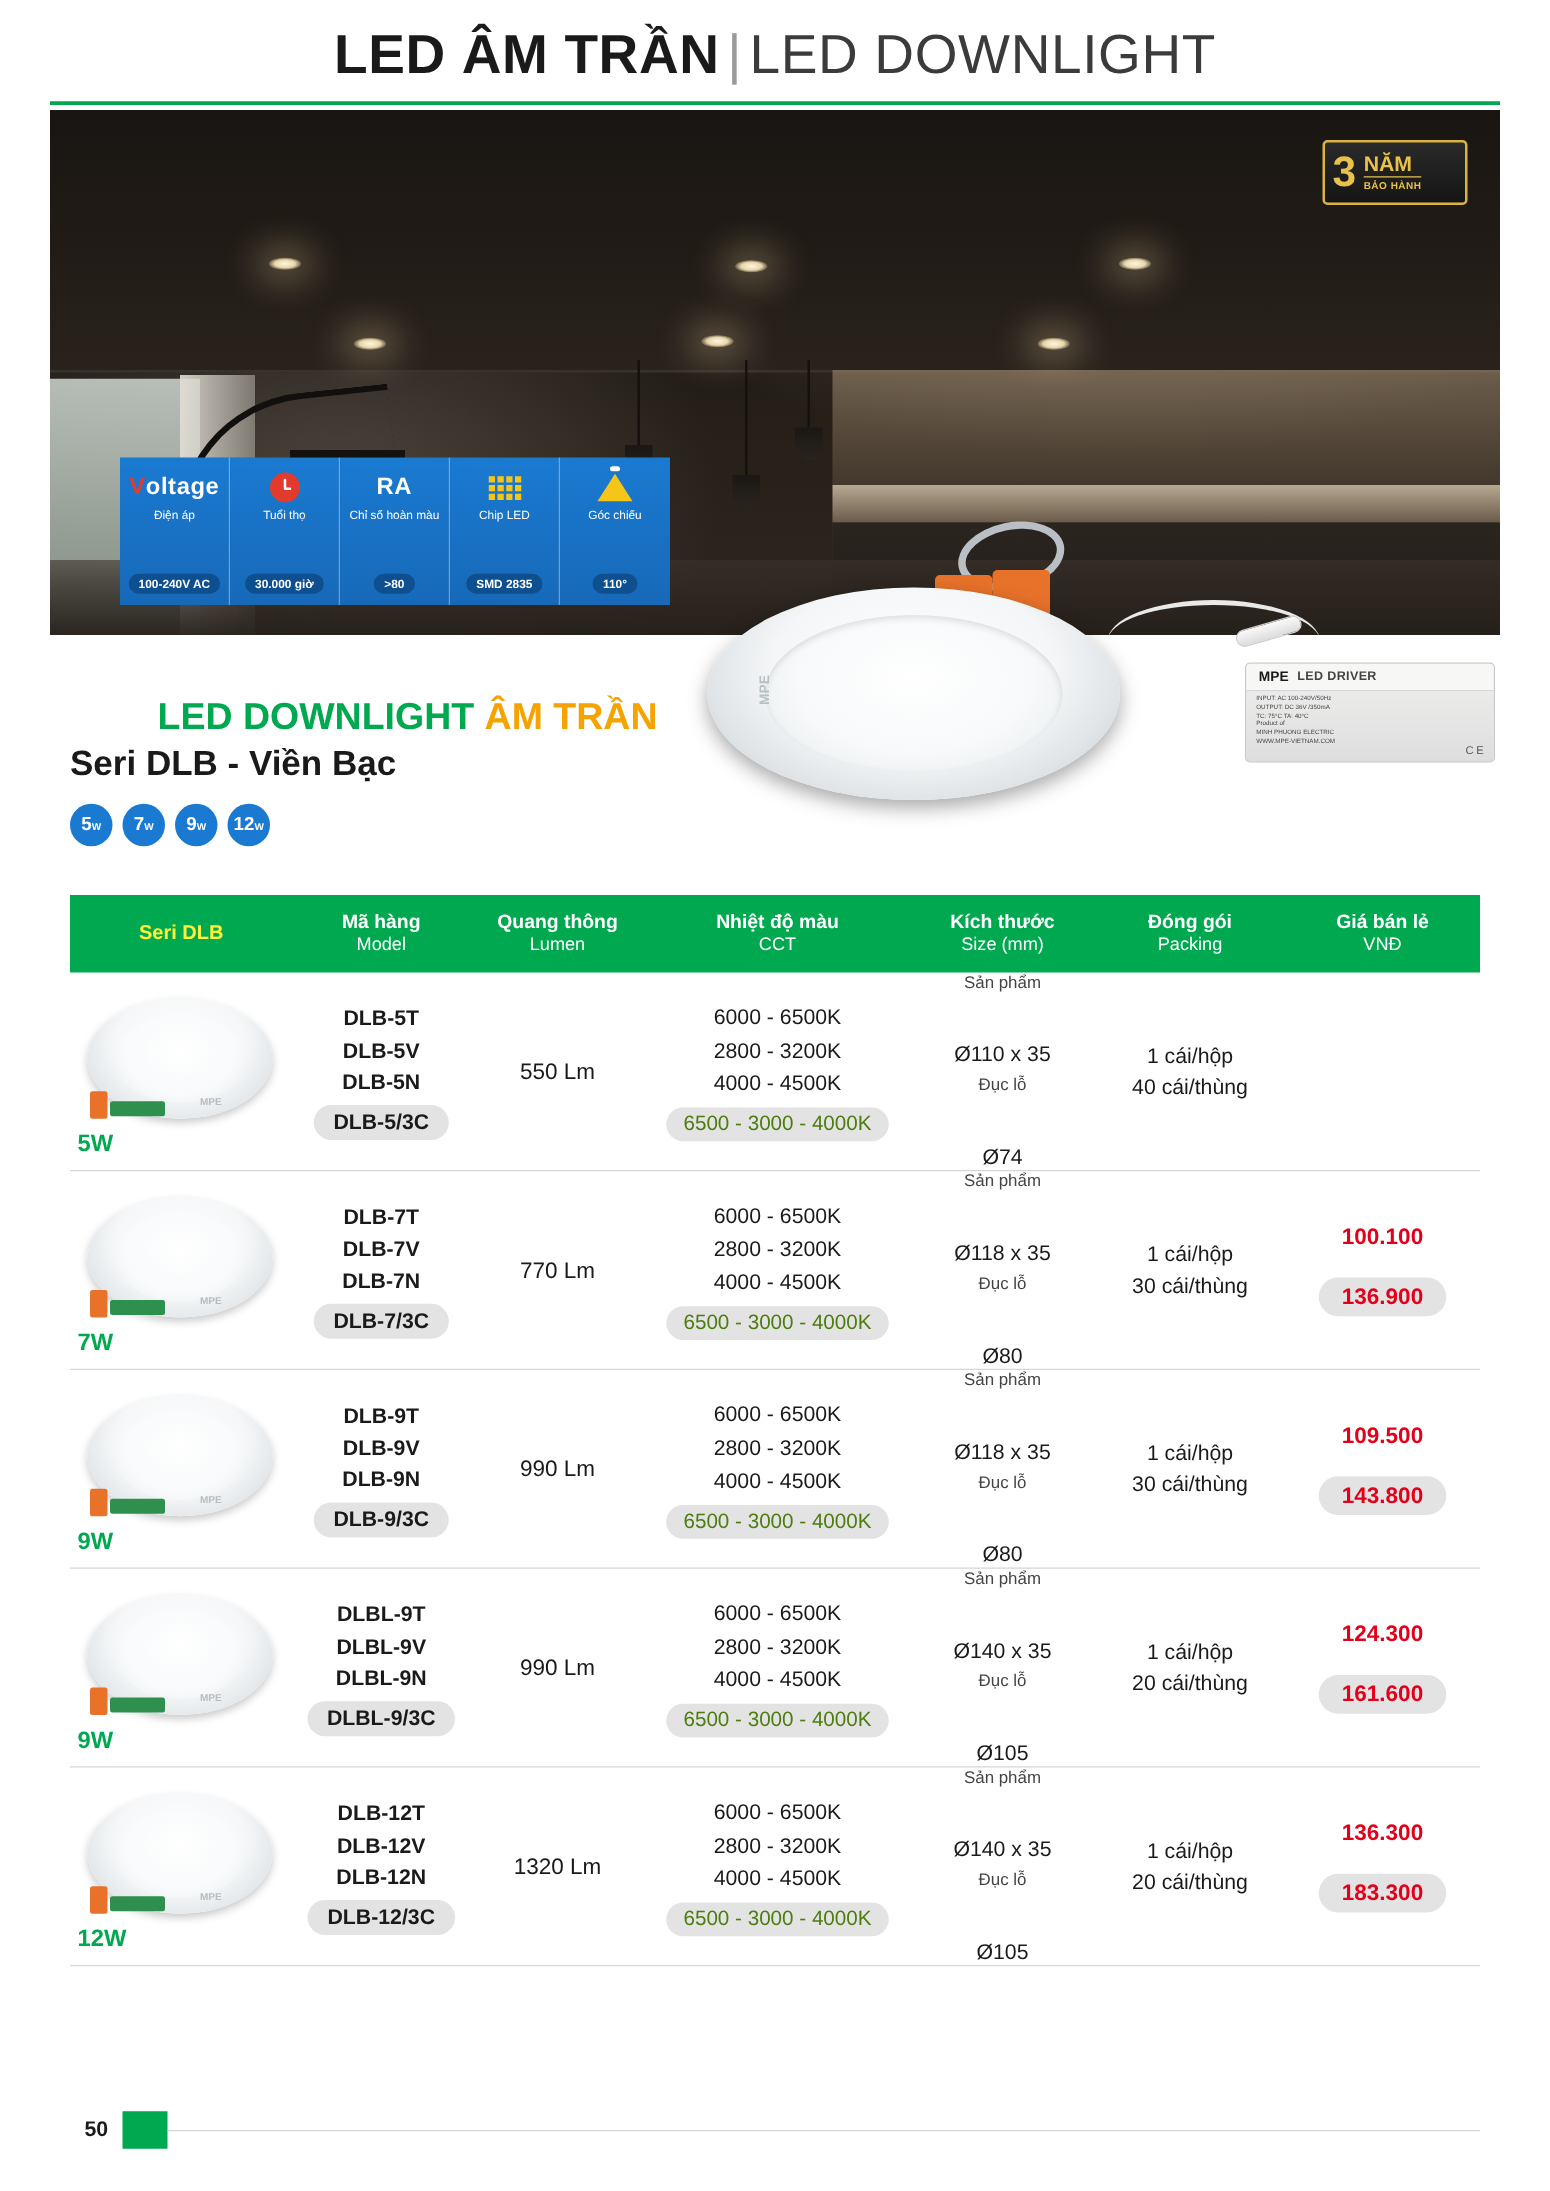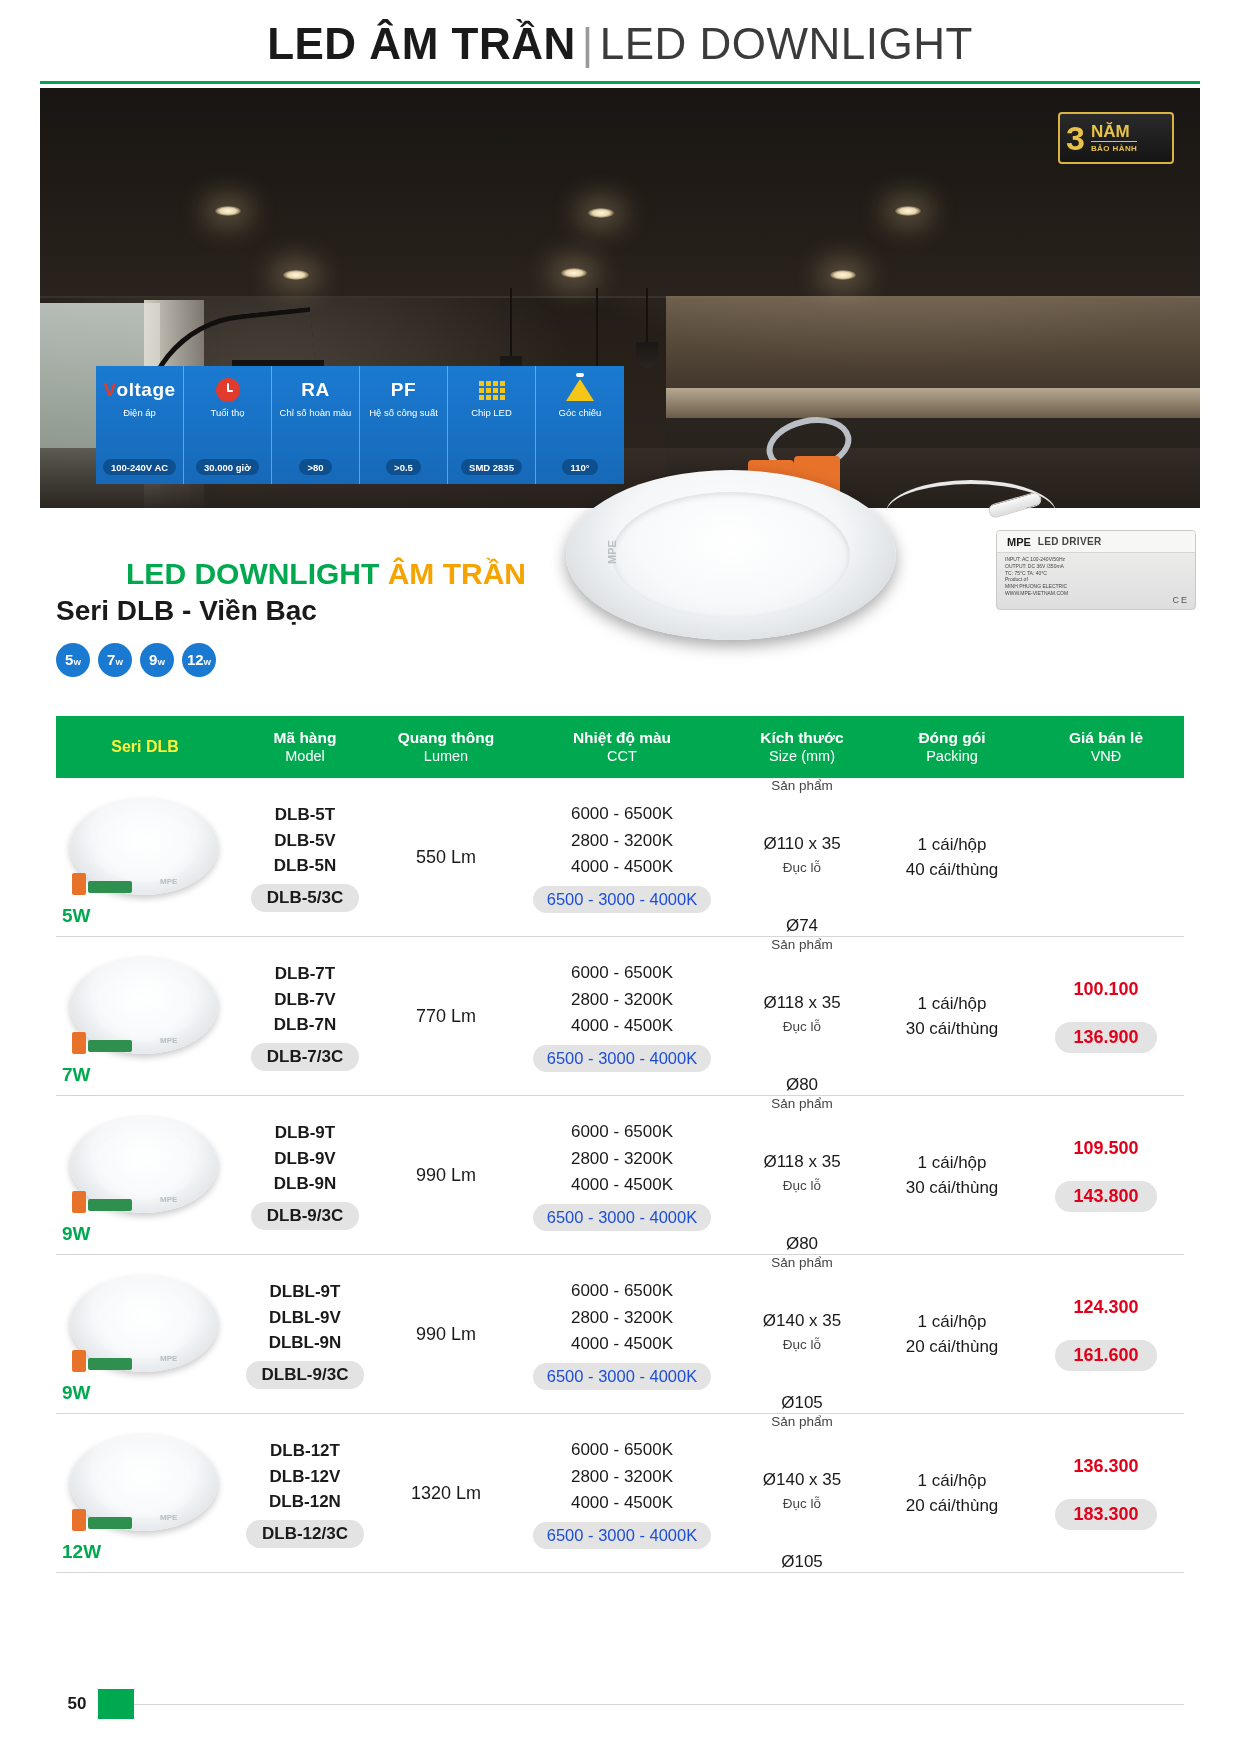--- a/index.html
+++ b/index.html
@@ -411,21 +411,21 @@
   }
   .lumen { font-size: 18px; color: #1a1a1a; }
 
   .cct { font-size: 17px; color: #1a1a1a; line-height: 1.55; }
   .pill-cct {
     display: inline-block;
     background: #e3e3e3;
     border-radius: 16px;
     padding: 4px 14px;
     font-size: 16.5px;
-    color: #1d4ed8;
+    color: #4d7c0f;
     margin-top: 5px;
   }
 
   .size-sm { font-size: 13.5px; color: #444; }
   .size-lg { font-size: 17px; color: #1a1a1a; margin-top: 41px; }
   .size-gap { height: 6px; }
 
   .pack { font-size: 17px; color: #1a1a1a; line-height: 1.5; }
 
   .price-red {
@@ -527,25 +527,20 @@
         <div class="spec-lbl">Tuổi thọ</div>
         <div class="spec-val">30.000 giờ</div>
       </div>
 
       <div class="spec">
         <div class="spec-ico">RA</div>
         <div class="spec-lbl">Chỉ số hoàn màu</div>
         <div class="spec-val">&gt;80</div>
       </div>
 
-      <div class="spec">
-        <div class="spec-ico">PF</div>
-        <div class="spec-lbl">Hệ số công suất</div>
-        <div class="spec-val">&gt;0.5</div>
-      </div>
 
       <div class="spec">
         <div class="spec-ico">
           <span class="ico-chip">
               <i></i>
               <i></i>
               <i></i>
               <i></i>
               <i></i>
               <i></i>

